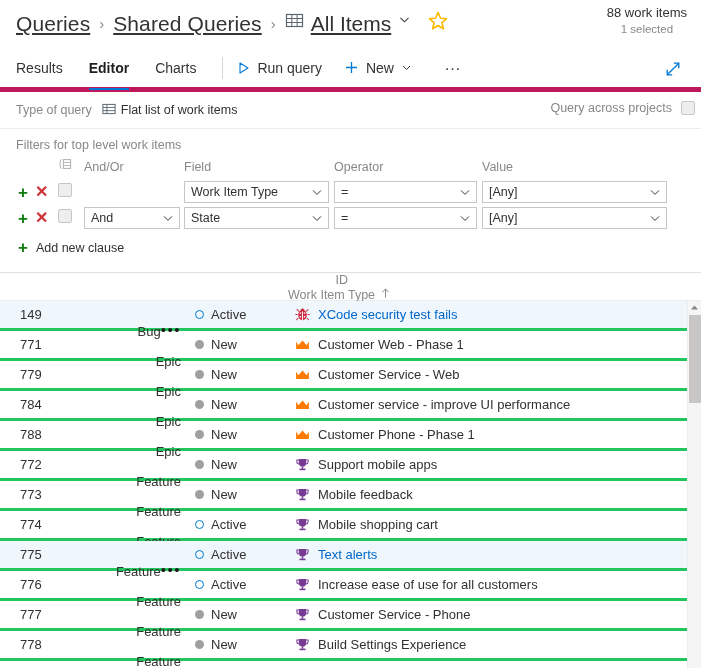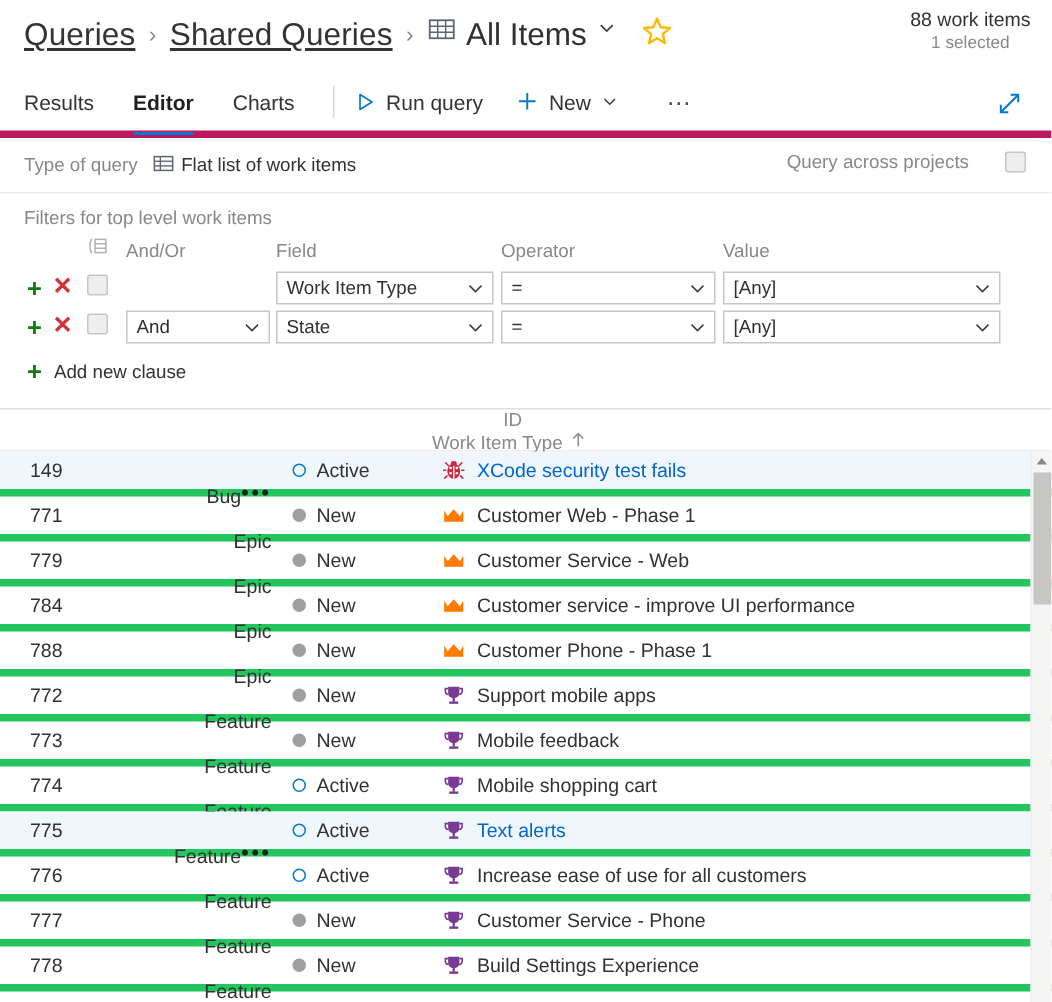--- a/index.html
+++ b/index.html
@@ -21,21 +21,21 @@
   }
   .crumb {
     font-size: 21px; color: #333333; font-weight: 400;
     letter-spacing: .1px; white-space: nowrap; text-decoration: underline;
   }
   .crumb-sep {
     font-size: 15px; color: #8a8886; margin: 0 9px; font-weight: 400;
     position: relative; top: -1px;
   }
   .crumb-current {
-    font-size: 21px; color: #323130; white-space: nowrap;
+    font-size: 21px; color: #323130; white-space: nowrap; text-decoration: underline;
   }
   .grid-icon { display:inline-block; vertical-align:middle; margin-right:7px; position:relative; top:-2px;}
   .chev-sm { display:inline-block; margin-left: 7px; position:relative; top:-3px;}
   .star-btn { margin-left: 16px; position: relative; top: -1px; cursor: pointer; }
 
   .count-box {
     position: absolute; right: 14px; top: 5px;
     text-align: center; line-height: 1.25;
   }
   .count-main { font-size: 13px; color: #323130; display:block; }
@@ -71,22 +71,22 @@
   .expand-btn { position: absolute; right: 18px; top: 11px; cursor: pointer; }
 
   
   .qtype-row {
     display: flex; align-items: center; height: 30px;
     padding-left: 16px; position: relative; margin-top: 3px;
   }
   .qtype-label { font-size: 12.5px; color: #8a8886; margin-right: 10px; }
   .qtype-value { font-size: 12.5px; color: #323130; display:flex; align-items:center; gap:5px;}
   .qacross {
-    position: absolute; right: 17px; top: 6px;
-    display: flex; align-items: center; gap: 24px;
+    position: absolute; right: 6px; top: 6px;
+    display: flex; align-items: center; gap: 9px;
   }
   .qacross-label { font-size: 12.5px; color: #8a8886; }
   .cbx {
     width: 14px; height: 14px; border: 1px solid #c8c6c4; border-radius: 2px;
     background: #eeeeee; display:inline-block; cursor:pointer;
   }
   .divider-line { height:1px; background:#ececec; margin: 3px 0 0 0; }
 
   
   .filters-title {
@@ -137,21 +137,21 @@
   }
   .ghead .hc { display:flex; align-items:center; gap:5px; }
   .c-id    { width: 70px; padding-left: 20px; }
   .c-type  { width: 125px; }
   .c-state { width: 100px; }
   .c-title { flex: 1; }
 
   .grow {
     display: flex; align-items: center; height: 30px;
     font-size: 13px; color: #323130;
-    border-bottom: 5px solid #22c55e;
+    border-bottom: 3px solid #22c55e;
     position: relative;
   }
   .grow.sel-row { background: #eff6fc; }
   .cell-id { width: 70px; padding-left: 20px; }
   .cell-type { width: 125px; display:flex; align-items:center; justify-content:flex-end; padding-right:14px;margin-top:33px;}
   .cell-type .ell { color:#201f1e; font-size:15px; letter-spacing:1.5px; line-height:0; position:relative; top:-1px;}
   .cell-state { width: 100px; display: flex; align-items: center; gap: 7px; }
   .cell-title { flex: 1; display: flex; align-items: center; gap: 8px; padding-right: 22px;}
   .title-link { color: #323130; }
   .title-link.blue { color: #0066cc; }

